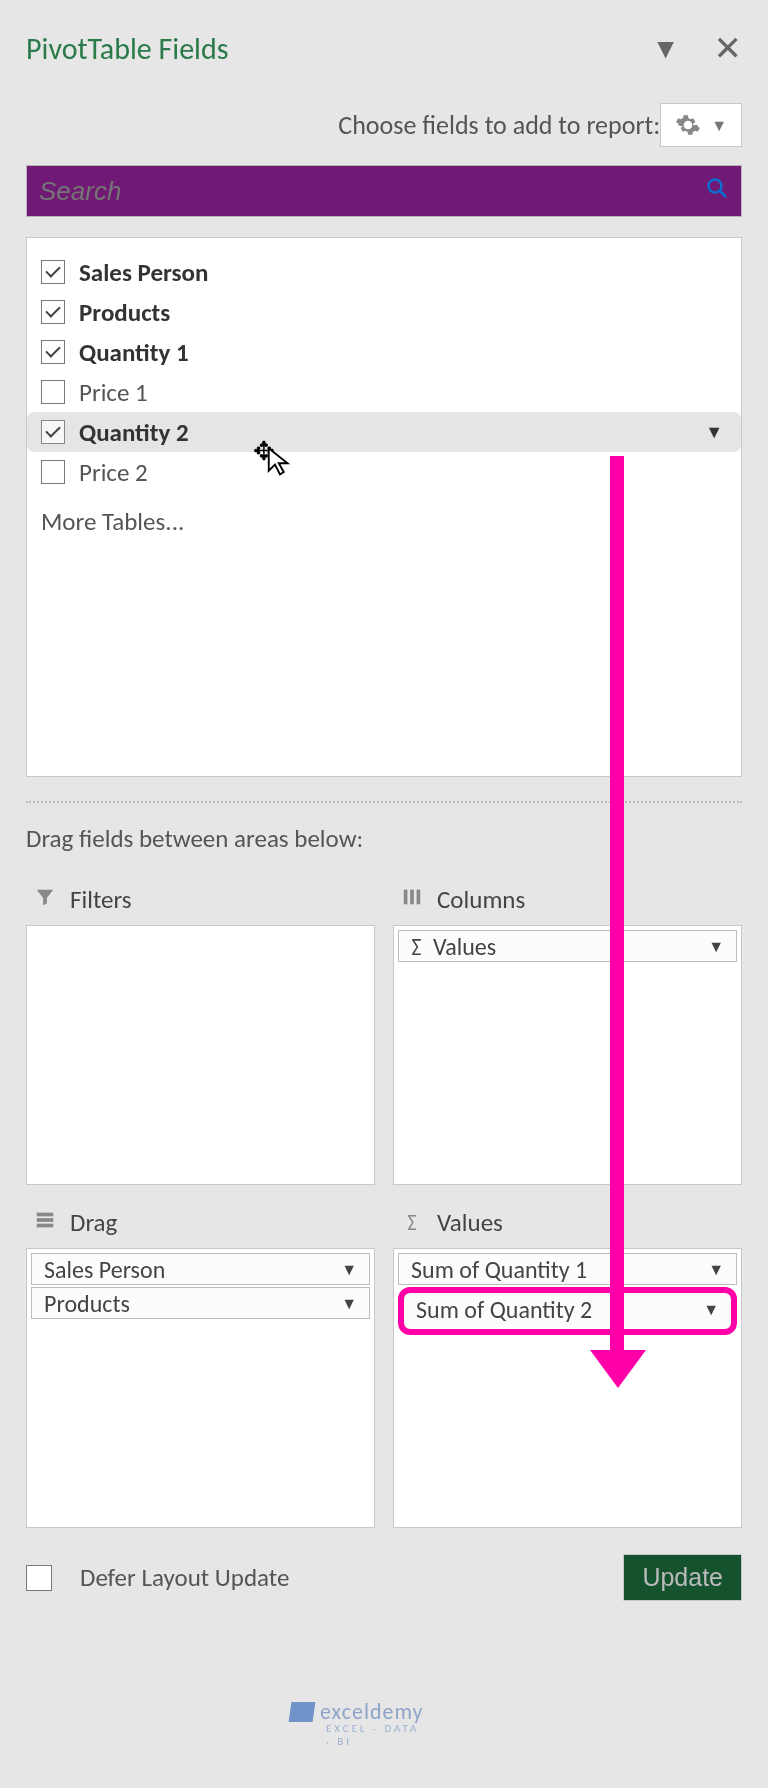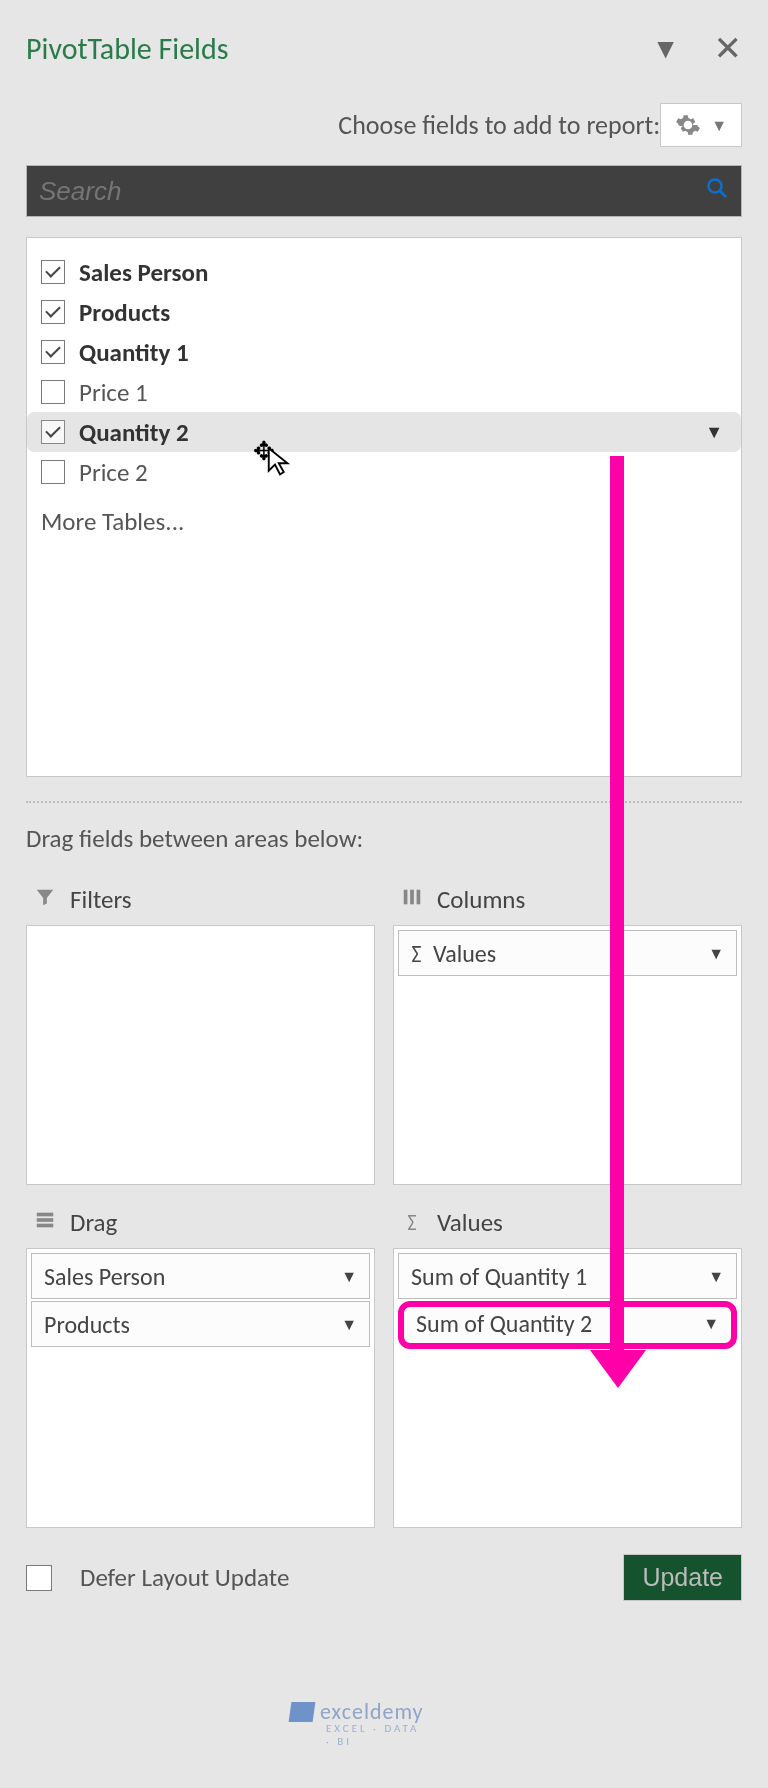--- a/index.html
+++ b/index.html
@@ -30,21 +30,21 @@
     display: flex; align-items: center; justify-content: flex-end;
     margin-bottom: 18px;
   }
   .choose-label { font-size: 26px; color: #555; }
   .gear-btn {
     border: 1px solid #c8c8c8; background: #fff; padding: 8px 14px;
     display: flex; align-items: center; gap: 10px; color: #777;
   }
   .gear-svg { width: 26px; height: 26px; }
   .search-box {
-    display: flex; align-items: center; background: #404040;
+    display: flex; align-items: center; background: #701a75;
     border: 1px solid #b5b5b5; height: 52px; padding: 0 12px;
     margin-bottom: 20px;
   }
   .search-input {
     flex: 1; border: none; outline: none; font-size: 26px;
     color: #999; font-style: italic; background: transparent;
   }
   .search-icon { color: #0b6ed0; font-size: 24px; }
   .field-list {
     background: #fff; border: 1px solid #c8c8c8;
@@ -85,21 +85,21 @@
   }
   .area-box {
     background: #fff; border: 1px solid #c8c8c8; flex: 1;
     min-height: 260px; padding: 4px;
   }
   .short .area-box { min-height: 280px; }
   .pill {
     display: flex; align-items: center; justify-content: space-between;
     border: 1px solid #bdbdbd; background: #fcfcfc;
     padding: 4px 12px; font-size: 24px; color: #444;
-    margin-bottom: 2px; height: 46px;
+    margin-bottom: 2px; height: 32px;
   }
   .pill .caret { font-size: 16px; }
   .pill.hot { border: 6px solid #ff00a8; border-radius: 12px; line-height:1; height: 48px; padding: 0 12px 2px 12px; }
   .area-icon { color: #888; font-size: 22px; width: 26px; text-align: center; }
   .sigma { display:inline-block; transform: scaleX(0.9); }
   .footer {
     display: flex; align-items: center; justify-content: space-between;
     margin-top: 26px;
   }
   .defer { display: flex; align-items: center; gap: 14px; font-size: 25px; color: #555; }

